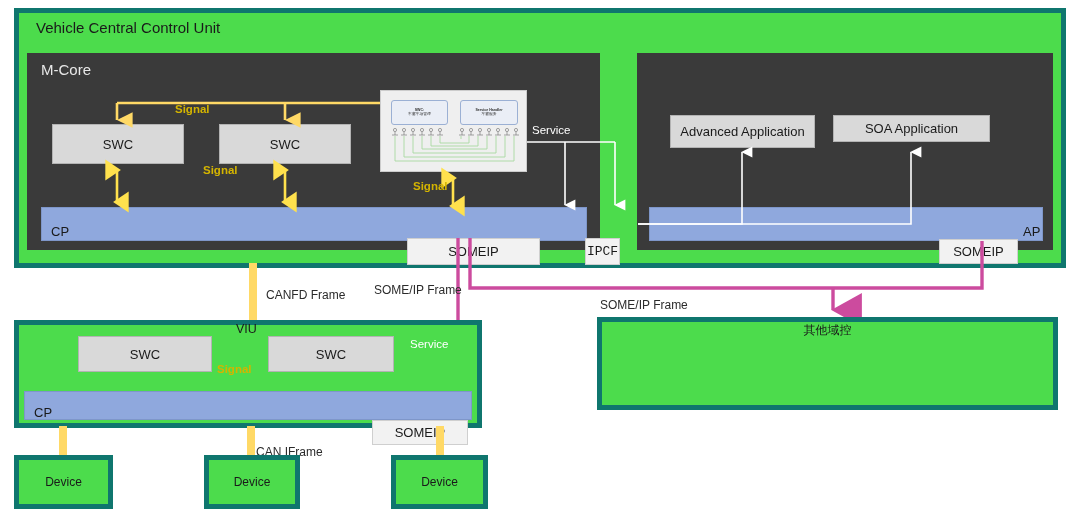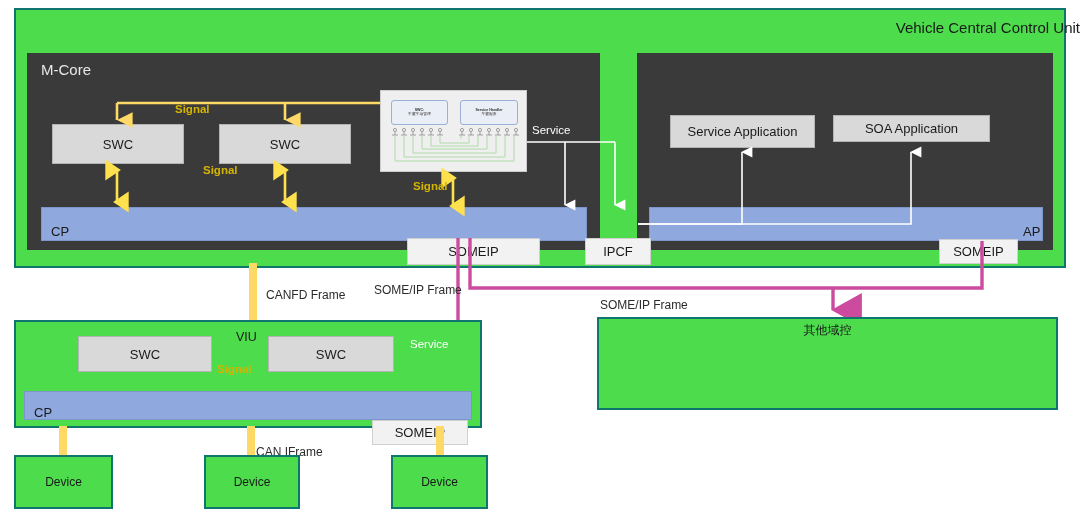--- a/index.html
+++ b/index.html
@@ -8,21 +8,21 @@
     background: #ffffff;
     font-family: "Liberation Sans", "DejaVu Sans", sans-serif;
     overflow: hidden;
   }
   #root { position: relative; width: 1080px; height: 516px; background:#fff; }
 
   
   .box { position: absolute; }
   .green {
     background: #4cdc4c;
-    border: 2px solid #0f766e;
+    border: 5px solid #0f766e;
   }
   .dark {
     background: #3a3a3a;
   }
   .bus {
     background: #8fa8dd;
     border: 1px solid #7e96c9;
   }
   .grey-mod {
     background: #d9d9d9;
@@ -41,21 +41,21 @@
   }
   .lbl { position: absolute; white-space: nowrap; }
 
   
   .title-main { font-size: 15px; color:#1a1a1a; }
   .core-title { font-size: 15px; color:#e8e8e8; }
   .bus-name   { font-size: 13px; color:#1a1a1a; }
   .sig-lbl    { font-size: 11.5px; color:#d4b400; font-weight: 600; }
   .svc-lbl-w  { font-size: 11.5px; color:#ffffff;text-align:right; }
   .frame-lbl  { font-size: 12px; color:#2b2b2b; }
-  .viu-lbl    { font-size: 12.5px; color:#1a1a1a;margin-top:8px; }
+  .viu-lbl    { font-size: 12.5px; color:#1a1a1a; }
   .cn-lbl     { font-size: 12px; color:#1a1a1a; }
 
   
   .v-yellow { position:absolute; background:#ffd966; }
   .svg-layer{ position:absolute; left:0; top:0; width:1080px; height:516px; pointer-events:none; }
 
   
   .inset { position:absolute; background:#efefef; border:1px solid #cccccc; }
   .inset-sub {
     position:absolute; background:#eaeef6; border:1px solid #9bb0d4;
@@ -65,21 +65,21 @@
   }
   .inset-sub .cn { font-weight:400; font-size:3.8px; }
 </style>
 </head>
 <body>
 
 <div id="root">
 
   <div class="box green" style="left:14px; top:8px; width:1052px; height:260px;">
   </div>
-  <div class="lbl title-main" style="left:0; top:19px; width:1080px; text-align:right;padding-left:36px;">Vehicle Central Control Unit</div>
+  <div class="lbl title-main" style="left:0; top:19px; width:1080px; text-align:left;padding-left:36px;">Vehicle Central Control Unit</div>
 
   <div class="box dark" style="left:27px; top:53px; width:573px; height:197px;"></div>
   <div class="lbl core-title" style="left:41px; top:61px;">M-Core</div>
 
   <div class="box grey-mod" style="left:52px; top:124px; width:132px; height:40px;">
     <span>SWC</span>
   </div>
   <div class="box grey-mod" style="left:219px; top:124px; width:132px; height:40px;">
     <span>SWC</span>
   </div>
@@ -155,33 +155,33 @@
 
   <div class="box bus" style="left:41px; top:207px; width:546px; height:34px;"></div>
   <div class="lbl bus-name" style="left:51px; top:224px;">CP</div>
   <div class="box white-mod" style="left:407px; top:211px; width:133px; height:27px;">
     <span>SOMEIP</span>
   </div>
 
   <div class="box dark" style="left:637px; top:53px; width:416px; height:197px;"></div>
 
   <div class="box grey-mod" style="left:670px; top:115px; width:145px; height:33px;">
-    <span>Service Application</span>
+    <span>Advanced Application</span>
   </div>
   <div class="box grey-mod" style="left:833px; top:115px; width:157px; height:27px;">
     <span>SOA Application</span>
   </div>
 
   <div class="box bus" style="left:649px; top:207px; width:394px; height:34px;"></div>
   <div class="lbl bus-name" style="left:1023px; top:224px;">AP</div>
   <div class="box white-mod" style="left:939px; top:212px; width:79px; height:25px;">
     <span>SOMEIP</span>
   </div>
 
-  <div class="box white-mod" style="left:585px; top:211px; width:66px; height:27px;">
+  <div class="box white-mod" style="left:585px; top:211px; width:35px; height:27px;font-family:Liberation Mono, monospace;">
     <span>IPCF</span>
   </div>
 
   <svg class="svg-layer" viewBox="0 0 1080 516">
     <defs>
       <marker id="yArrowDown" markerWidth="8" markerHeight="8" refX="4" refY="7" orient="auto">
         <path d="M1 1 L7 1 L4 7 Z" fill="#ffd966"></path>
       </marker>
       <marker id="yArrU" markerWidth="9" markerHeight="9" refX="4.5" refY="1.5" orient="auto">
         <path d="M4.5 0 L8.5 6 L0.5 6 Z" fill="#ffe14d"></path>

